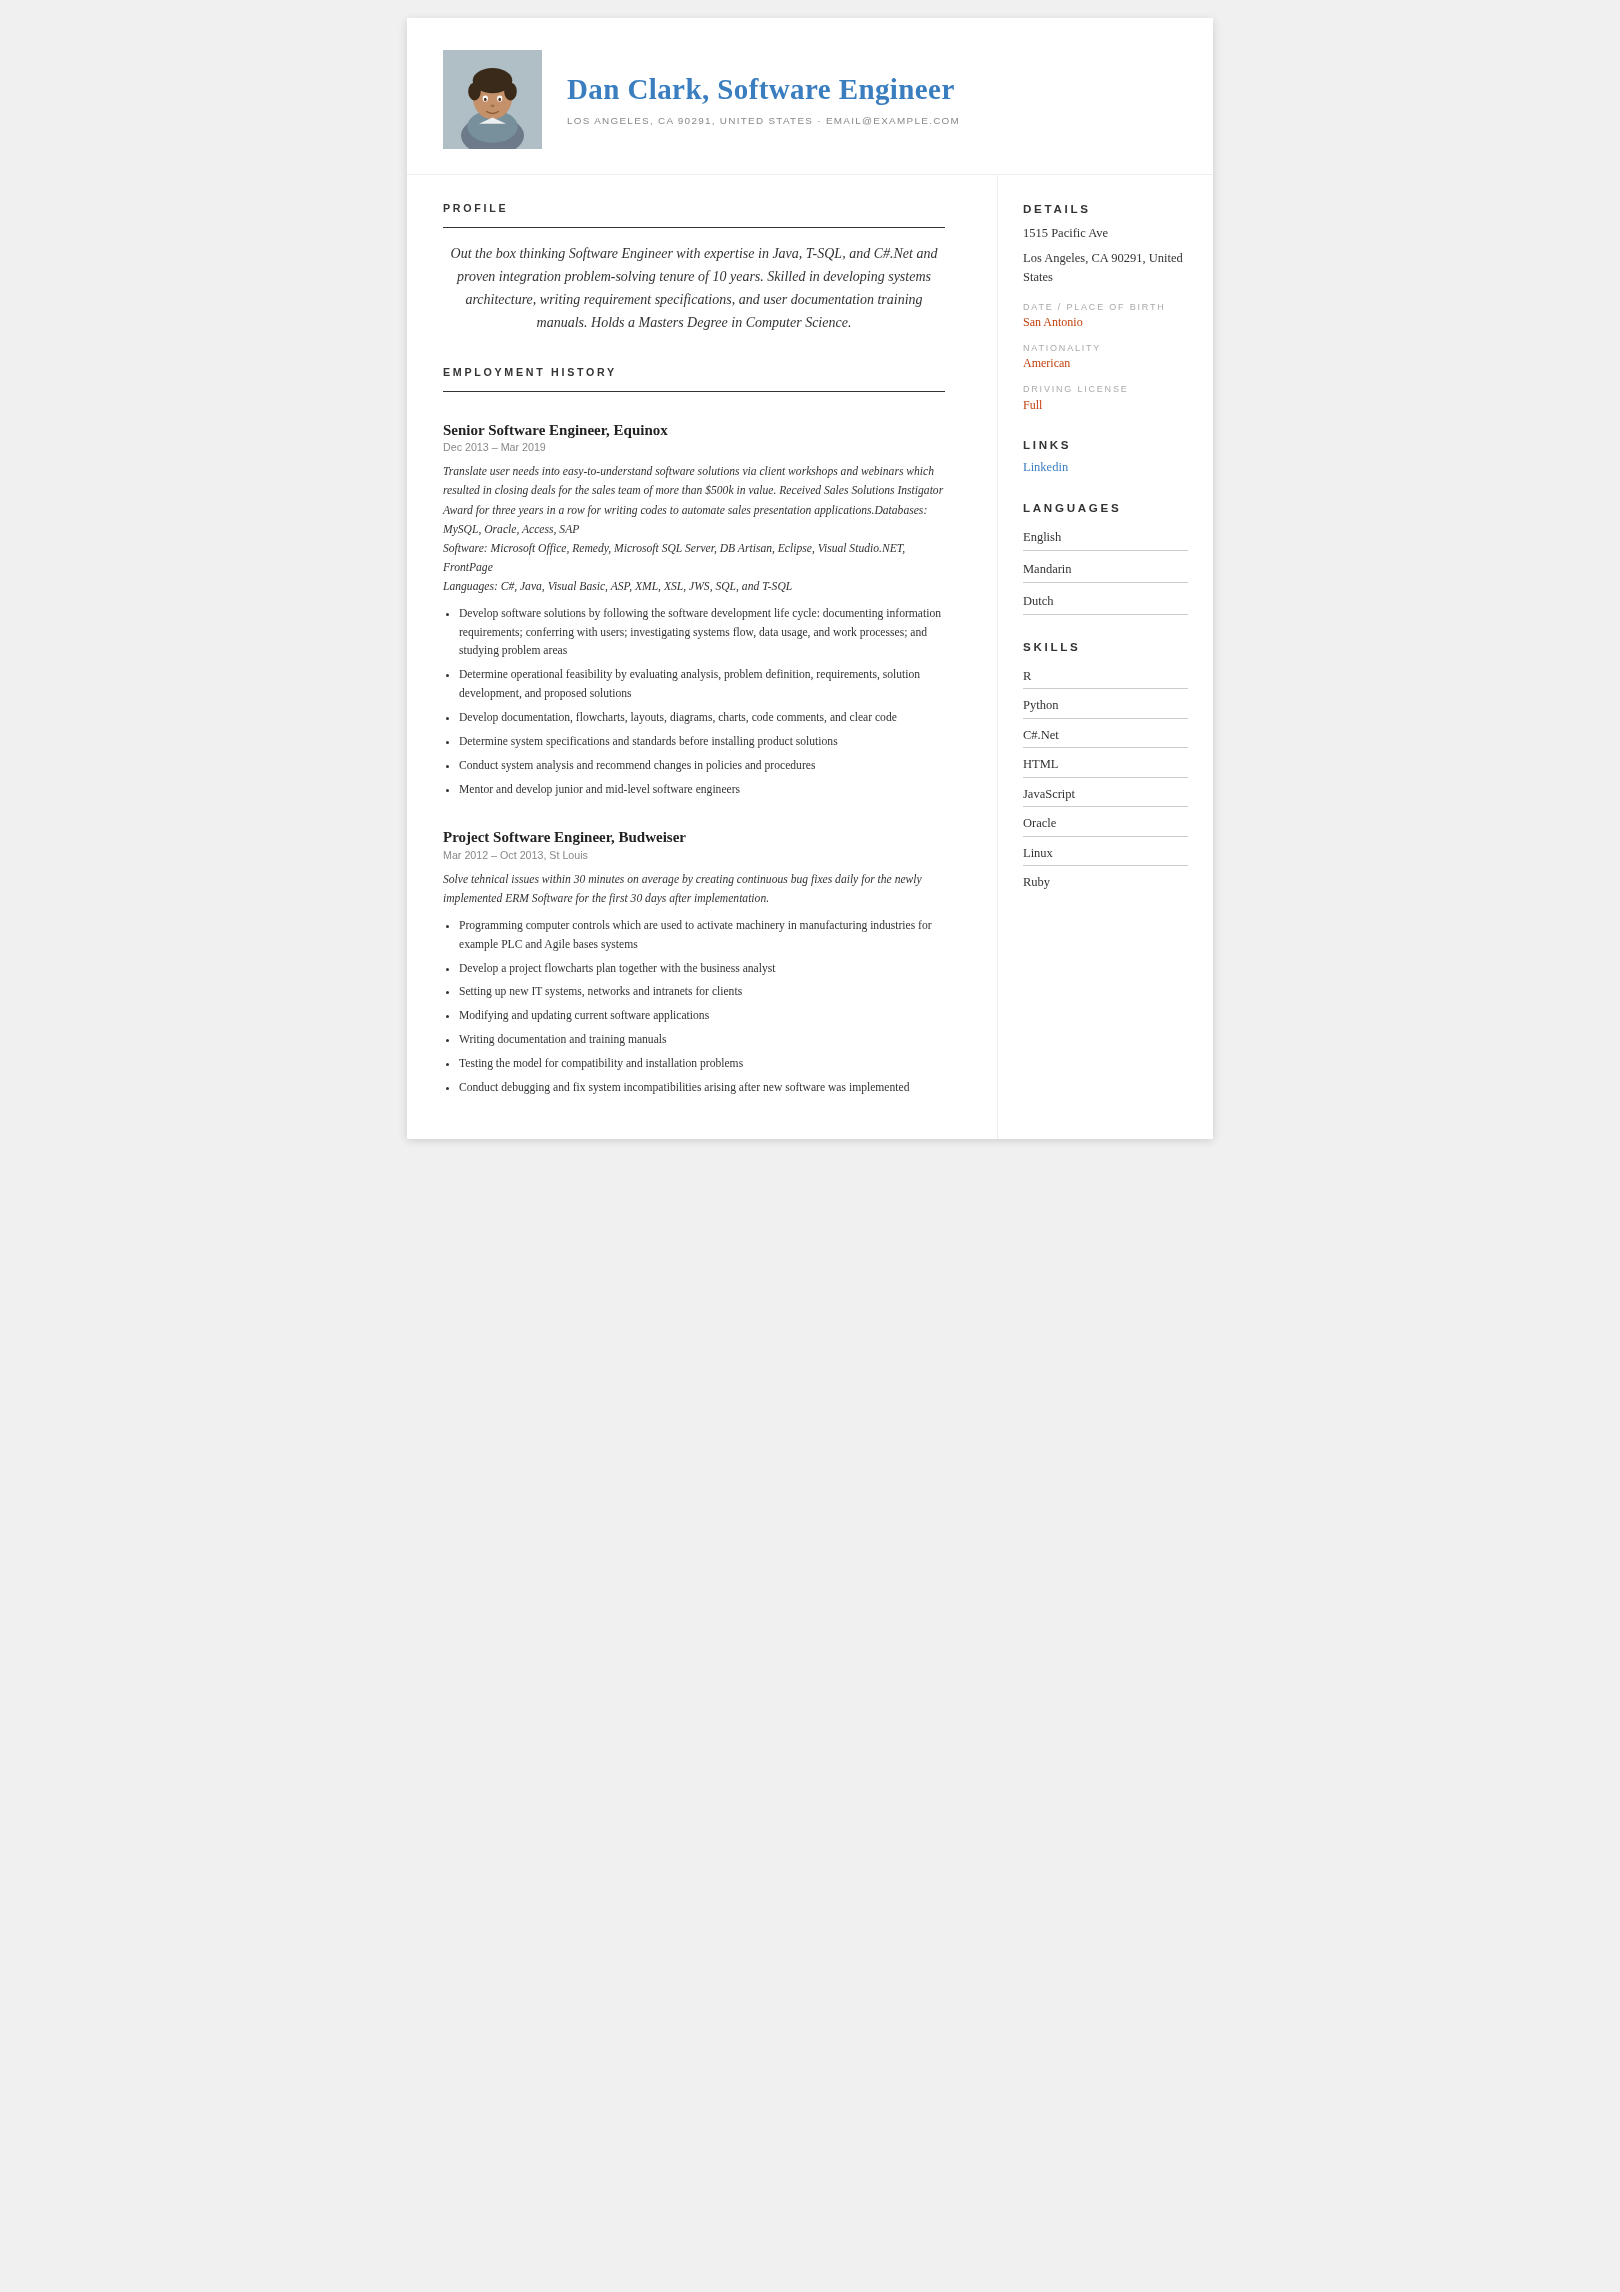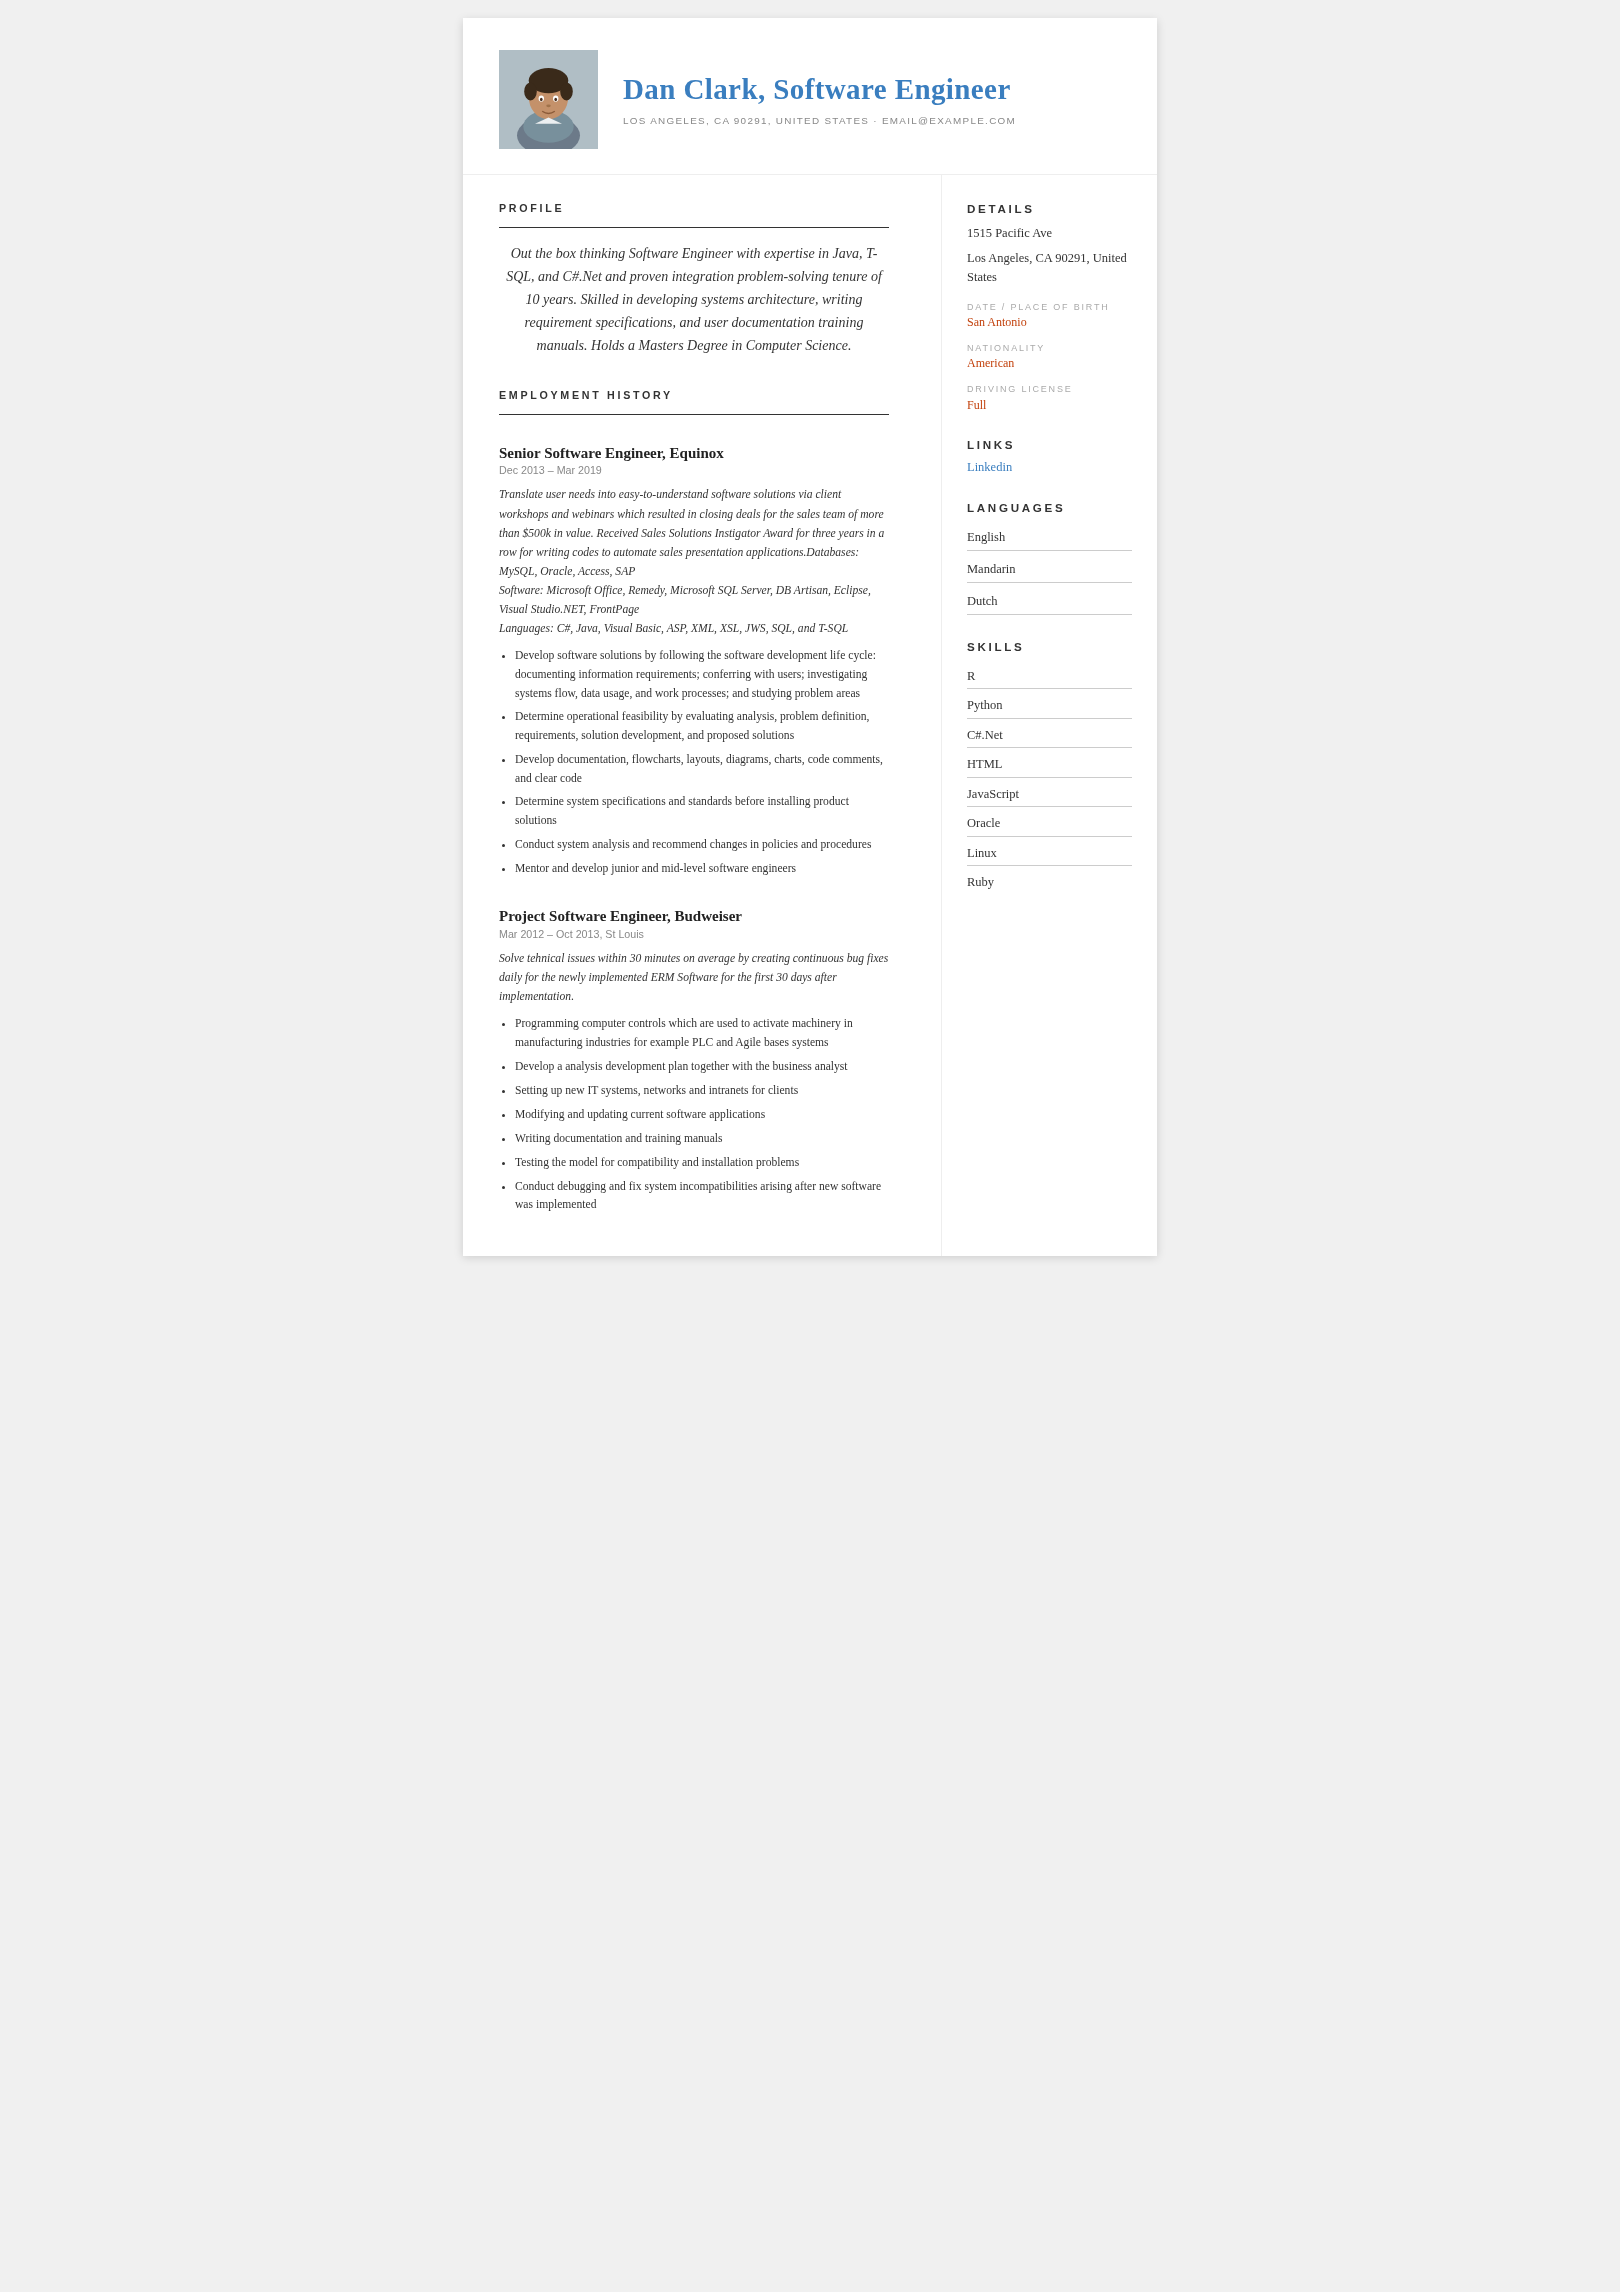--- a/index.html
+++ b/index.html
@@ -7,21 +7,21 @@
       font-family: Georgia, 'Times New Roman', serif;
       background: #f0f0f0;
       display: flex;
       justify-content: center;
       align-items: flex-start;
       min-height: 100vh;
       padding: 18px;
     }
     .resume {
       background: #fff;
-      width: 694px;
+      width: 806px;
       min-height: 1075px;
       display: flex;
       flex-direction: column;
       box-shadow: 0 1.8px 9px rgba(0,0,0,0.15);
     }
     
     .header {
       display: flex;
       align-items: center;
       padding: 32px 36px 25px 36px;
@@ -258,21 +258,21 @@
             <li>Mentor and develop junior and mid-level software engineers</li>
           </ul>
         </div>
 
         <div>
           <div class="job-title">Project Software Engineer, Budweiser</div>
           <div class="job-date">Mar 2012 – Oct 2013, St Louis</div>
           <div class="job-description">Solve tehnical issues within 30 minutes on average by creating continuous bug fixes daily for the newly implemented ERM Software for the first 30 days after implementation.</div>
           <ul class="job-bullets">
             <li>Programming computer controls which are used to activate machinery in manufacturing industries for example PLC and Agile bases systems</li>
-            <li>Develop a analysis development plan together with the business analyst</li>
+            <li>Develop a project flowcharts plan together with the business analyst</li>
             <li>Setting up new IT systems, networks and intranets for clients</li>
             <li>Modifying and updating current software applications</li>
             <li>Writing documentation and training manuals</li>
             <li>Testing the model for compatibility and installation problems</li>
             <li>Conduct debugging and fix system incompatibilities arising after new software was implemented</li>
           </ul>
         </div>
       </div>
     </div>
 

